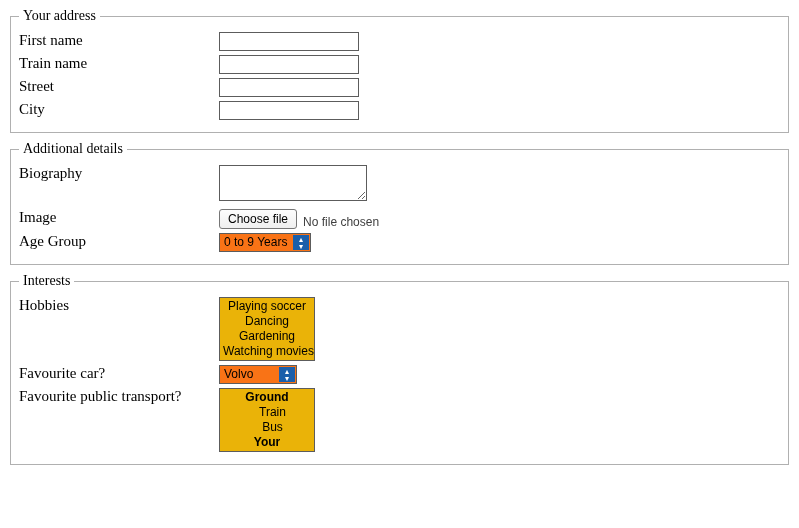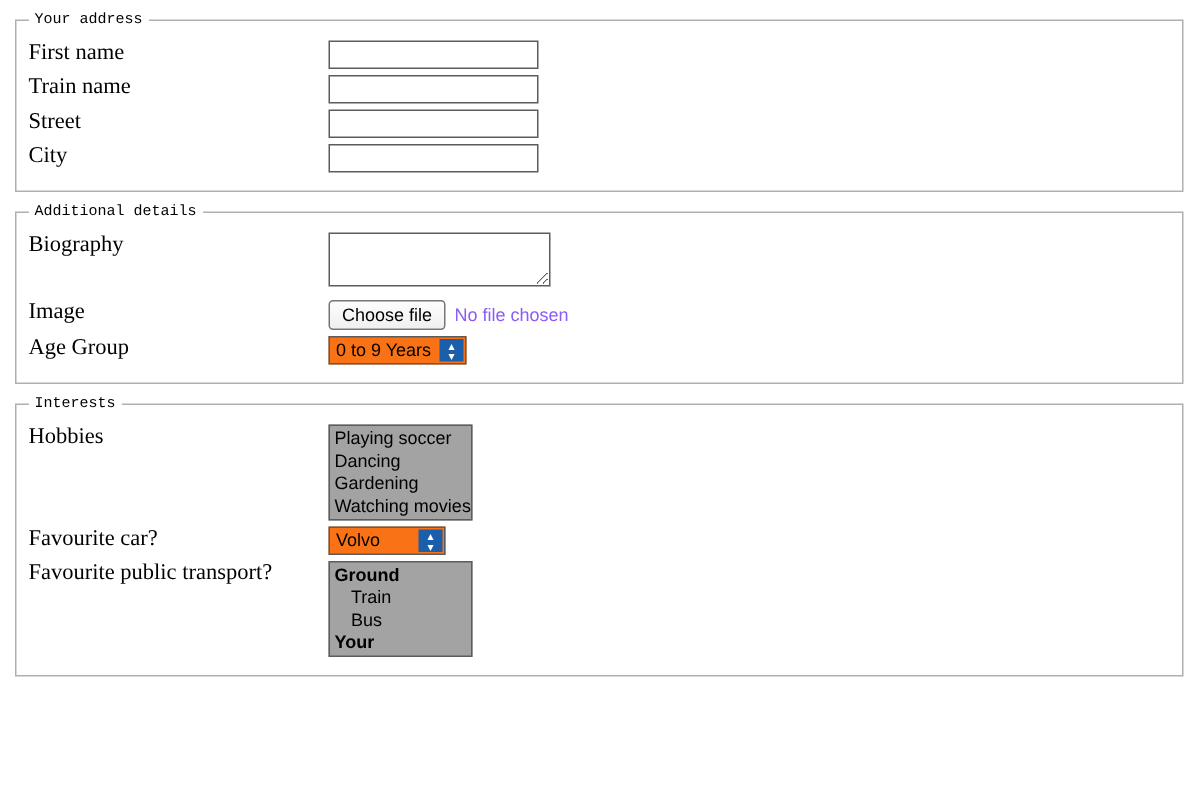--- a/index.html
+++ b/index.html
@@ -19,22 +19,22 @@
     padding: 8px 10px 0 10px;
     box-sizing: border-box;
   }
   fieldset {
     border: 1px solid #b0b0b0;
     margin: 0 0 8px 0;
     padding: 6px 8px 10px 8px;
     box-sizing: border-box;
   }
   legend {
-    font-family: Liberation Mono, monospace;
-    font-size: 10px;
+    font-family: Liberation Serif, serif;
+    font-size: 14px;
     padding: 0 4px;
   }
   table.form {
     border-collapse: collapse;
   }
   table.form td {
     padding: 2px 0;
     vertical-align: top;
   }
   td.label {
@@ -61,38 +61,38 @@
     width: 142px;
     height: 30px;
     border: 1px solid #5c5c5c;
     font-family: "Liberation Sans", sans-serif;
     font-size: 12px;
     resize: both;
     background: #ffffff;
   }
   .filerow {
     display: flex;
-    align-items: center;
+    align-items: flex-end;
     gap: 6px;
     font-family: "Liberation Sans", sans-serif;
     font-size: 12px;
   }
   .choose-file {
     border: 1px solid #767676;
     border-radius: 3px;
     background: linear-gradient(#fdfdfd, #efefef);
     padding: 2px 8px;
     font-family: "Liberation Sans", sans-serif;
     font-size: 12px;
     color: #000;
   }
   .no-file {
     font-family: "Liberation Sans", sans-serif;
     font-size: 12px;
-    color: #8b5cf6;
+    color: #404040;
   }
 
   
   .select {
     position: relative;
     display: inline-block;
     border: 1px solid #5c5c5c;
     background: #f97316;
     height: 17px;
     box-sizing: content-box;
@@ -116,25 +116,26 @@
     font-size: 8px;
     line-height: 7px;
     text-align: center;
     padding-top: 1px;
     box-sizing: border-box;
   }
   .select .chev span { display: block; }
 
   .listbox {
     border: 1px solid #5c5c5c;
-    background: #a3a3a3;
+    background: #eab308;
     width: 94px;
     font-family: "Liberation Sans", sans-serif;
     font-size: 12px;
     padding: 1px 0;
+    text-align: center;
   }
   .listbox .opt {
     padding: 0 3px;
     line-height: 15px;
     white-space: nowrap;
   }
   .listbox.wide { width: 94px; }
   .listbox .group-label {
     font-weight: bold;
     padding: 0 3px;

